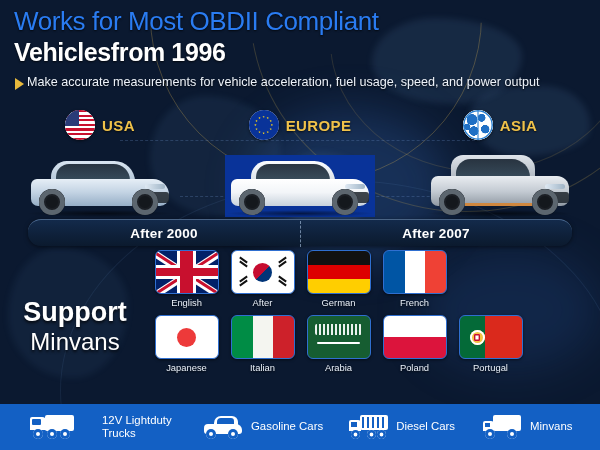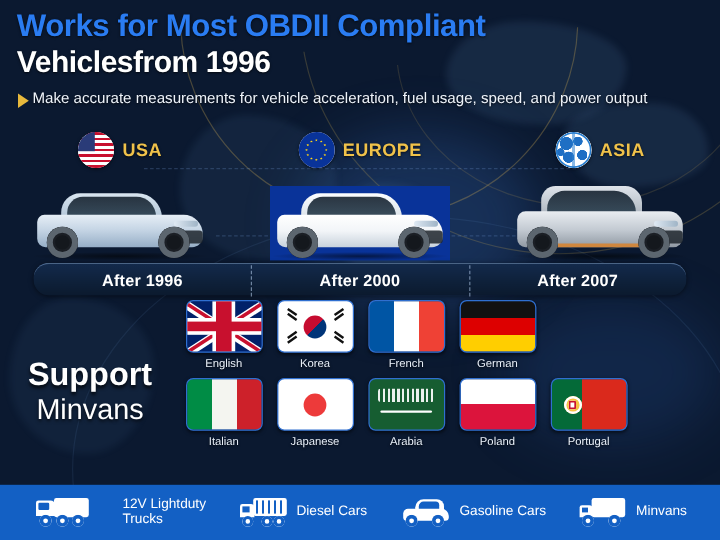--- a/index.html
+++ b/index.html
@@ -34,21 +34,21 @@
   .landmass.l2{left:470px;top:86px;width:120px;height:70px;border-radius:50% 40% 60% 44%/42% 58% 40% 60%;}
   .landmass.l3{left:150px;top:96px;width:130px;height:120px;background:rgba(110,160,220,.085);}
   .landmass.l4{left:8px;top:248px;width:120px;height:130px;background:rgba(95,150,215,.07);}
   .landmass.l5{left:280px;top:152px;width:90px;height:80px;background:rgba(110,160,220,.10);}
   .glow{position:absolute;border-radius:50%;filter:blur(22px);}
   .glow.g1{left:250px;top:110px;width:200px;height:150px;background:rgba(52,104,178,.30);}
   .glow.g2{left:420px;top:250px;width:180px;height:120px;background:rgba(40,88,160,.22);}
 
   
   .hdr{position:absolute;left:14px;top:6px;width:575px;z-index:5;}
-  .t1{font-size:26px;font-weight:bold;color:#2a7cf2;letter-spacing:-.4px;line-height:30px;
+  .t1{font-size:26px;font-weight:normal;color:#2a7cf2;letter-spacing:-.4px;line-height:30px;
       text-shadow:0 1px 2px rgba(0,0,0,.7);white-space:nowrap;}
   .t2{font-size:25px;font-weight:bold;color:#ffffff;letter-spacing:-.4px;line-height:30px;
       margin-top:1px;text-shadow:0 1px 2px rgba(0,0,0,.7);}
   .bullet-row{display:flex;align-items:flex-start;margin-top:8px;}
   .tri{width:0;height:0;border-left:9px solid #e8b93c;border-top:6px solid transparent;
        border-bottom:6px solid transparent;margin:3px 3px 0 1px;flex:none;}
   .btxt{font-size:12.6px;color:#eef3fa;line-height:15.5px;text-shadow:0 1px 2px rgba(0,0,0,.75);}
 
   
   .regions{position:absolute;left:0;top:107px;width:600px;height:112px;z-index:5;
@@ -333,21 +333,20 @@
             <div class="clight"></div>
             <div class="cgrill"></div>
           <div class="cwheel fw"></div>
             <div class="cwheel rw"></div>
         </div>
       </div>
     </div>
   </div>
 
   <div class="afterbar">
-    <div class="aftercell">After 1996</div>
     <div class="aftercell">After 2000</div>
     <div class="aftercell">After 2007</div>
   </div>
 
   <div class="langwrap">
     <div class="supportcol">
       <div class="s-support">Support</div>
       <div class="s-lang">Minvans</div>
     </div>
 
@@ -371,42 +370,42 @@
             <div class="tg"></div>
             <i class="bar" style="left:7px;top:8px;transform:rotate(35deg)"></i>
             <i class="bar" style="left:7px;top:12px;transform:rotate(35deg)"></i>
             <i class="bar" style="left:7px;top:27px;transform:rotate(-35deg)"></i>
             <i class="bar" style="left:7px;top:31px;transform:rotate(-35deg)"></i>
             <i class="bar" style="right:7px;top:8px;transform:rotate(-35deg)"></i>
             <i class="bar" style="right:7px;top:12px;transform:rotate(-35deg)"></i>
             <i class="bar" style="right:7px;top:27px;transform:rotate(35deg)"></i>
             <i class="bar" style="right:7px;top:31px;transform:rotate(35deg)"></i>
           </div>
-          <div class="fname">Korea</div>
+          <div class="fname">After</div>
+        </div>
+        <div class="gcell">
+          <div class="fbox f-de"></div>
+          <div class="fname">German</div>
         </div>
         <div class="gcell">
           <div class="fbox f-fr"></div>
           <div class="fname">French</div>
         </div>
-        <div class="gcell">
-          <div class="fbox f-de"></div>
-          <div class="fname">German</div>
-        </div>
       </div>
 
       <div class="grow" style="margin-top:6px;">
-        <div class="gcell">
-          <div class="fbox f-it"></div>
-          <div class="fname">Italian</div>
-        </div>
         <div class="gcell">
           <div class="fbox f-jp">
               <div class="sun"></div>
             </div>
           <div class="fname">Japanese</div>
+        </div>
+        <div class="gcell">
+          <div class="fbox f-it"></div>
+          <div class="fname">Italian</div>
         </div>
         <div class="gcell">
           <div class="fbox f-sa">
             <div class="txt"></div>
               <div class="swd"></div>
           </div>
           <div class="fname">Arabia</div>
         </div>
         <div class="gcell">
           <div class="fbox f-pl"></div>
@@ -427,42 +426,42 @@
       <div class="ico ico-lighttruck">
         <div class="box"></div>
           <div class="cab"></div>
         <div class="w w1"></div>
           <div class="w w2"></div>
           <div class="w w3"></div>
       </div>
       <div class="lbl" style="width:72px;margin-left:19px;">12V Lightduty Trucks</div>
     </div>
 
+    <div class="botitem" style="margin-left:28px;">
+      <div class="ico ico-gas">
+        <div class="rf"></div>
+          <div class="bd"></div>
+        <div class="w w1"></div>
+          <div class="w w2"></div>
+      </div>
+      <div class="lbl">Gasoline Cars</div>
+    </div>
+
     <div class="botitem" style="margin-left:26px;">
       <div class="ico ico-diesel">
         <div class="box"></div>
           <div class="cab"></div>
         <div class="w w1"></div>
           <div class="w w2"></div>
           <div class="w w3"></div>
       </div>
       <div class="lbl">Diesel Cars</div>
     </div>
 
     <div class="botitem" style="margin-left:28px;">
-      <div class="ico ico-gas">
-        <div class="rf"></div>
-          <div class="bd"></div>
-        <div class="w w1"></div>
-          <div class="w w2"></div>
-      </div>
-      <div class="lbl">Gasoline Cars</div>
-    </div>
-
-    <div class="botitem" style="margin-left:28px;">
       <div class="ico ico-van">
         <div class="box"></div>
           <div class="cab"></div>
         <div class="w w1"></div>
           <div class="w w2"></div>
       </div>
       <div class="lbl">Minvans</div>
     </div>
   </div>
 

